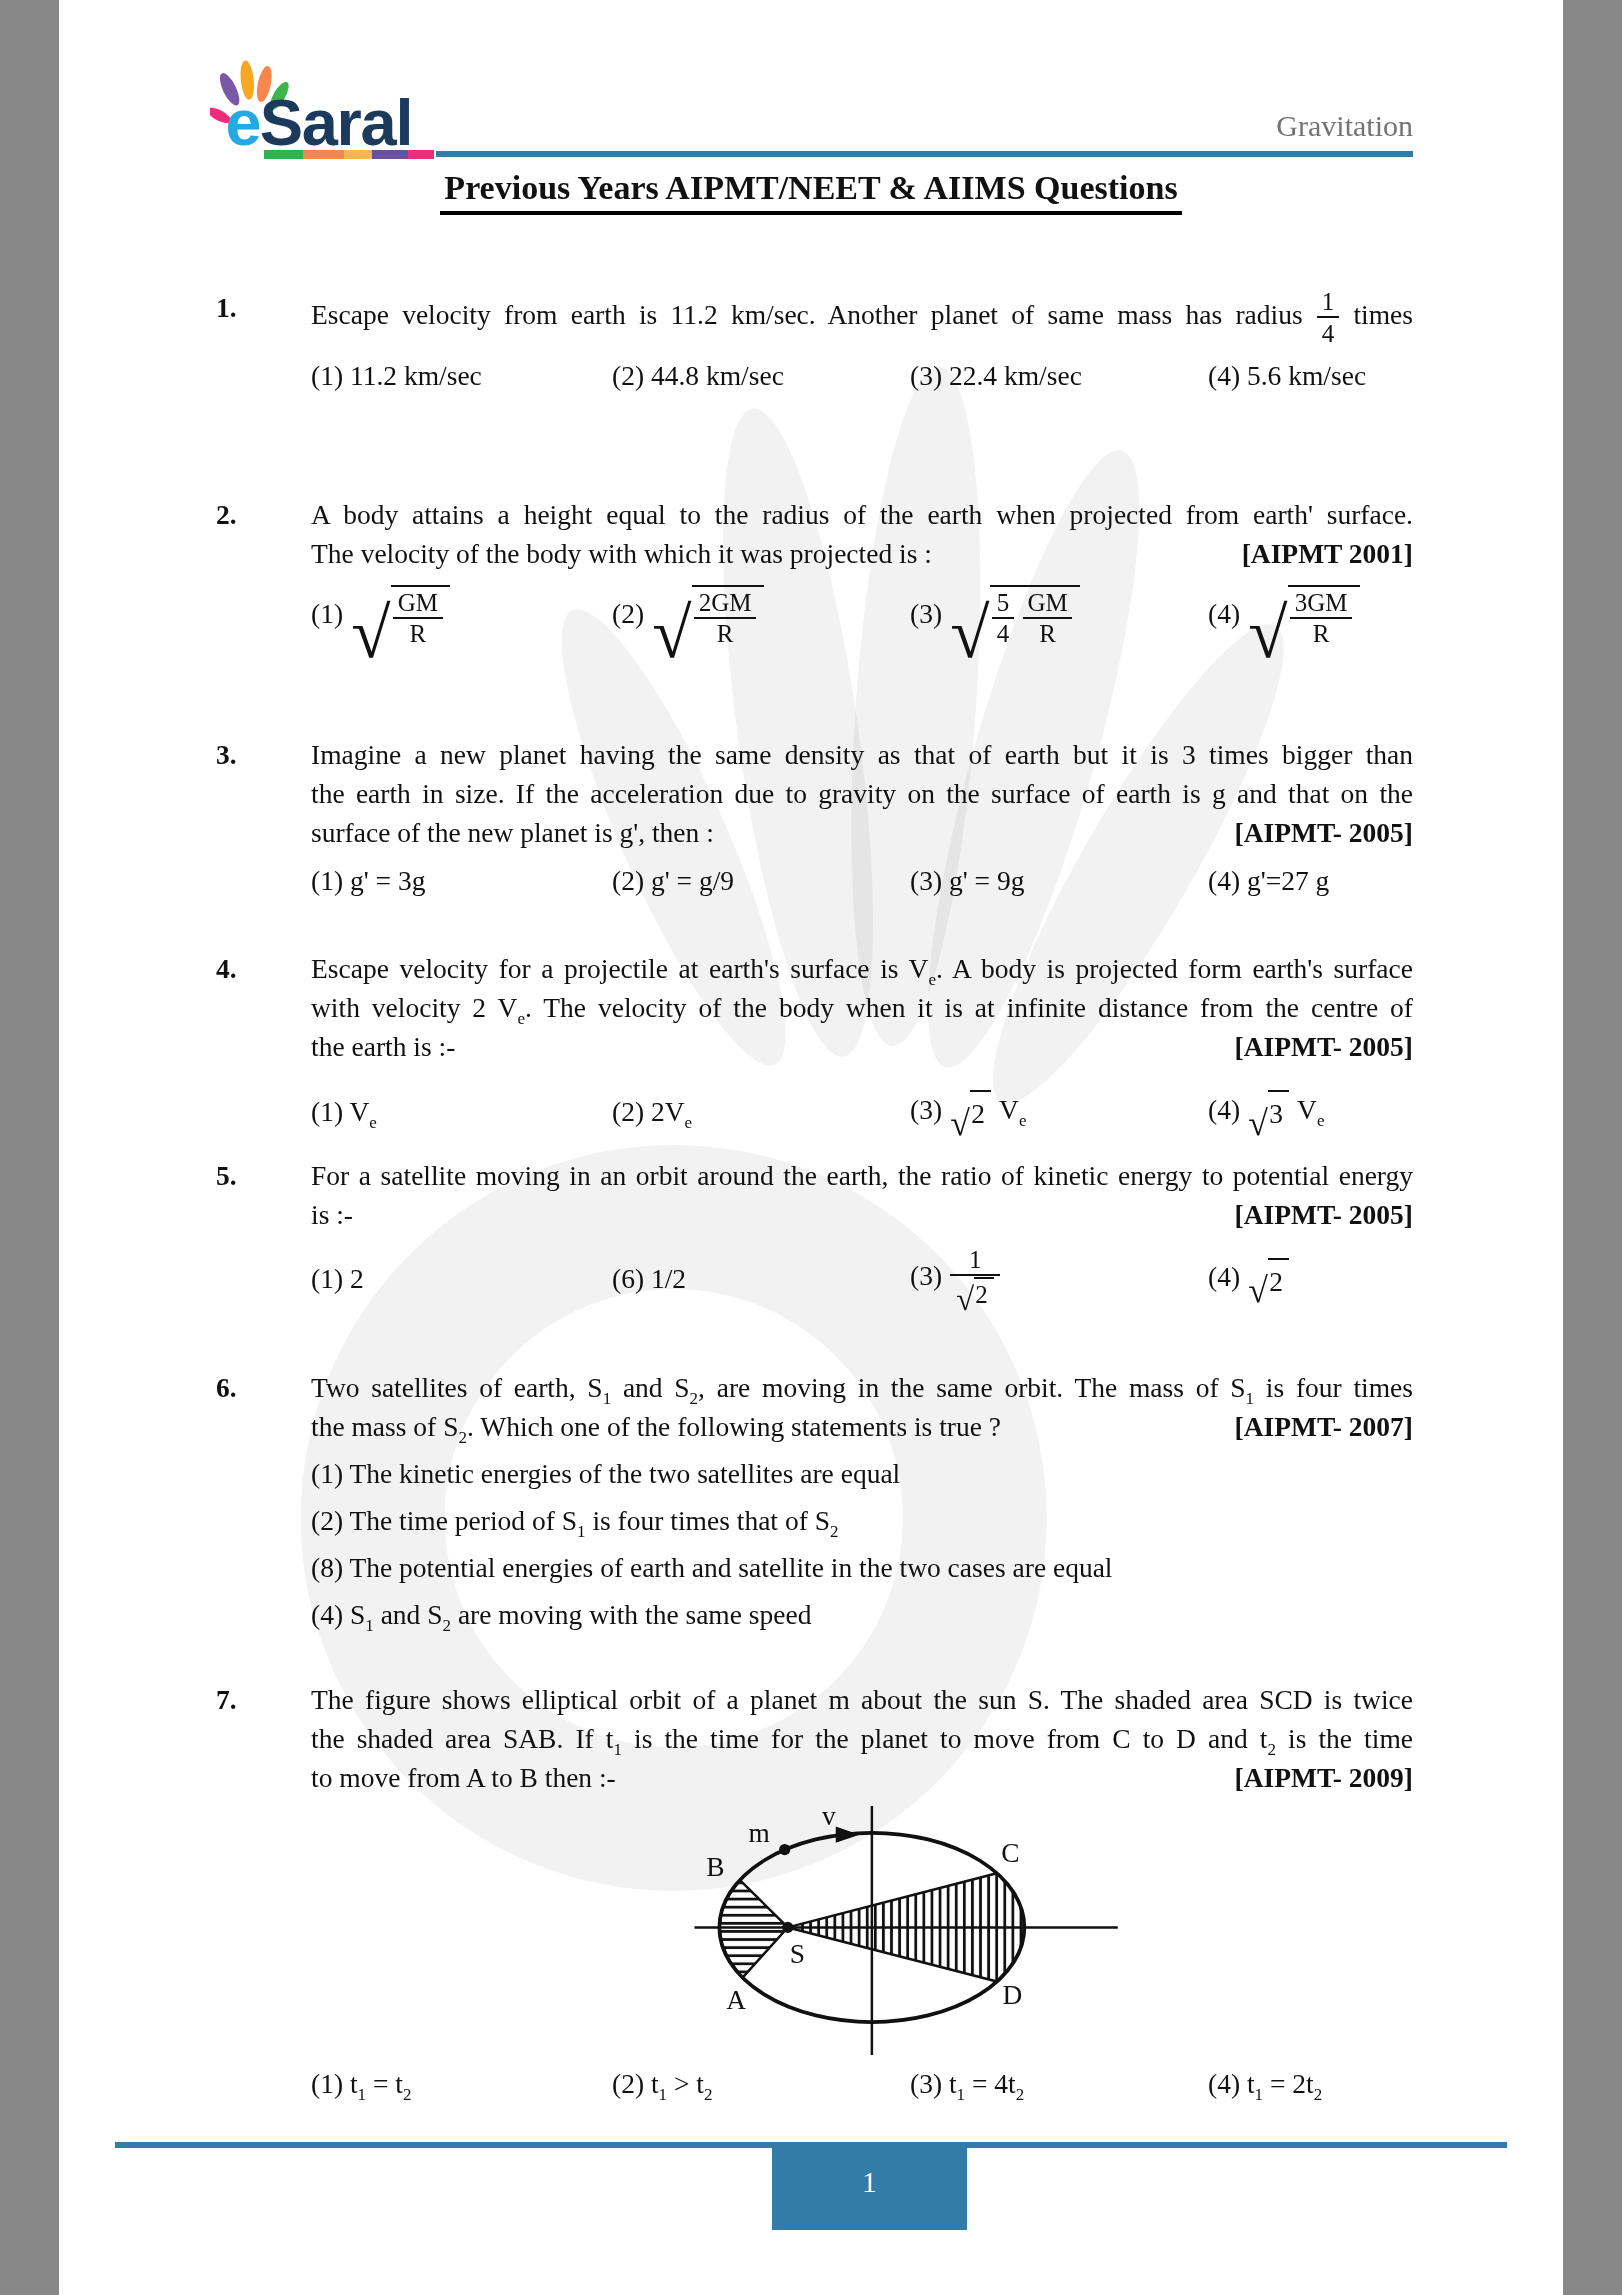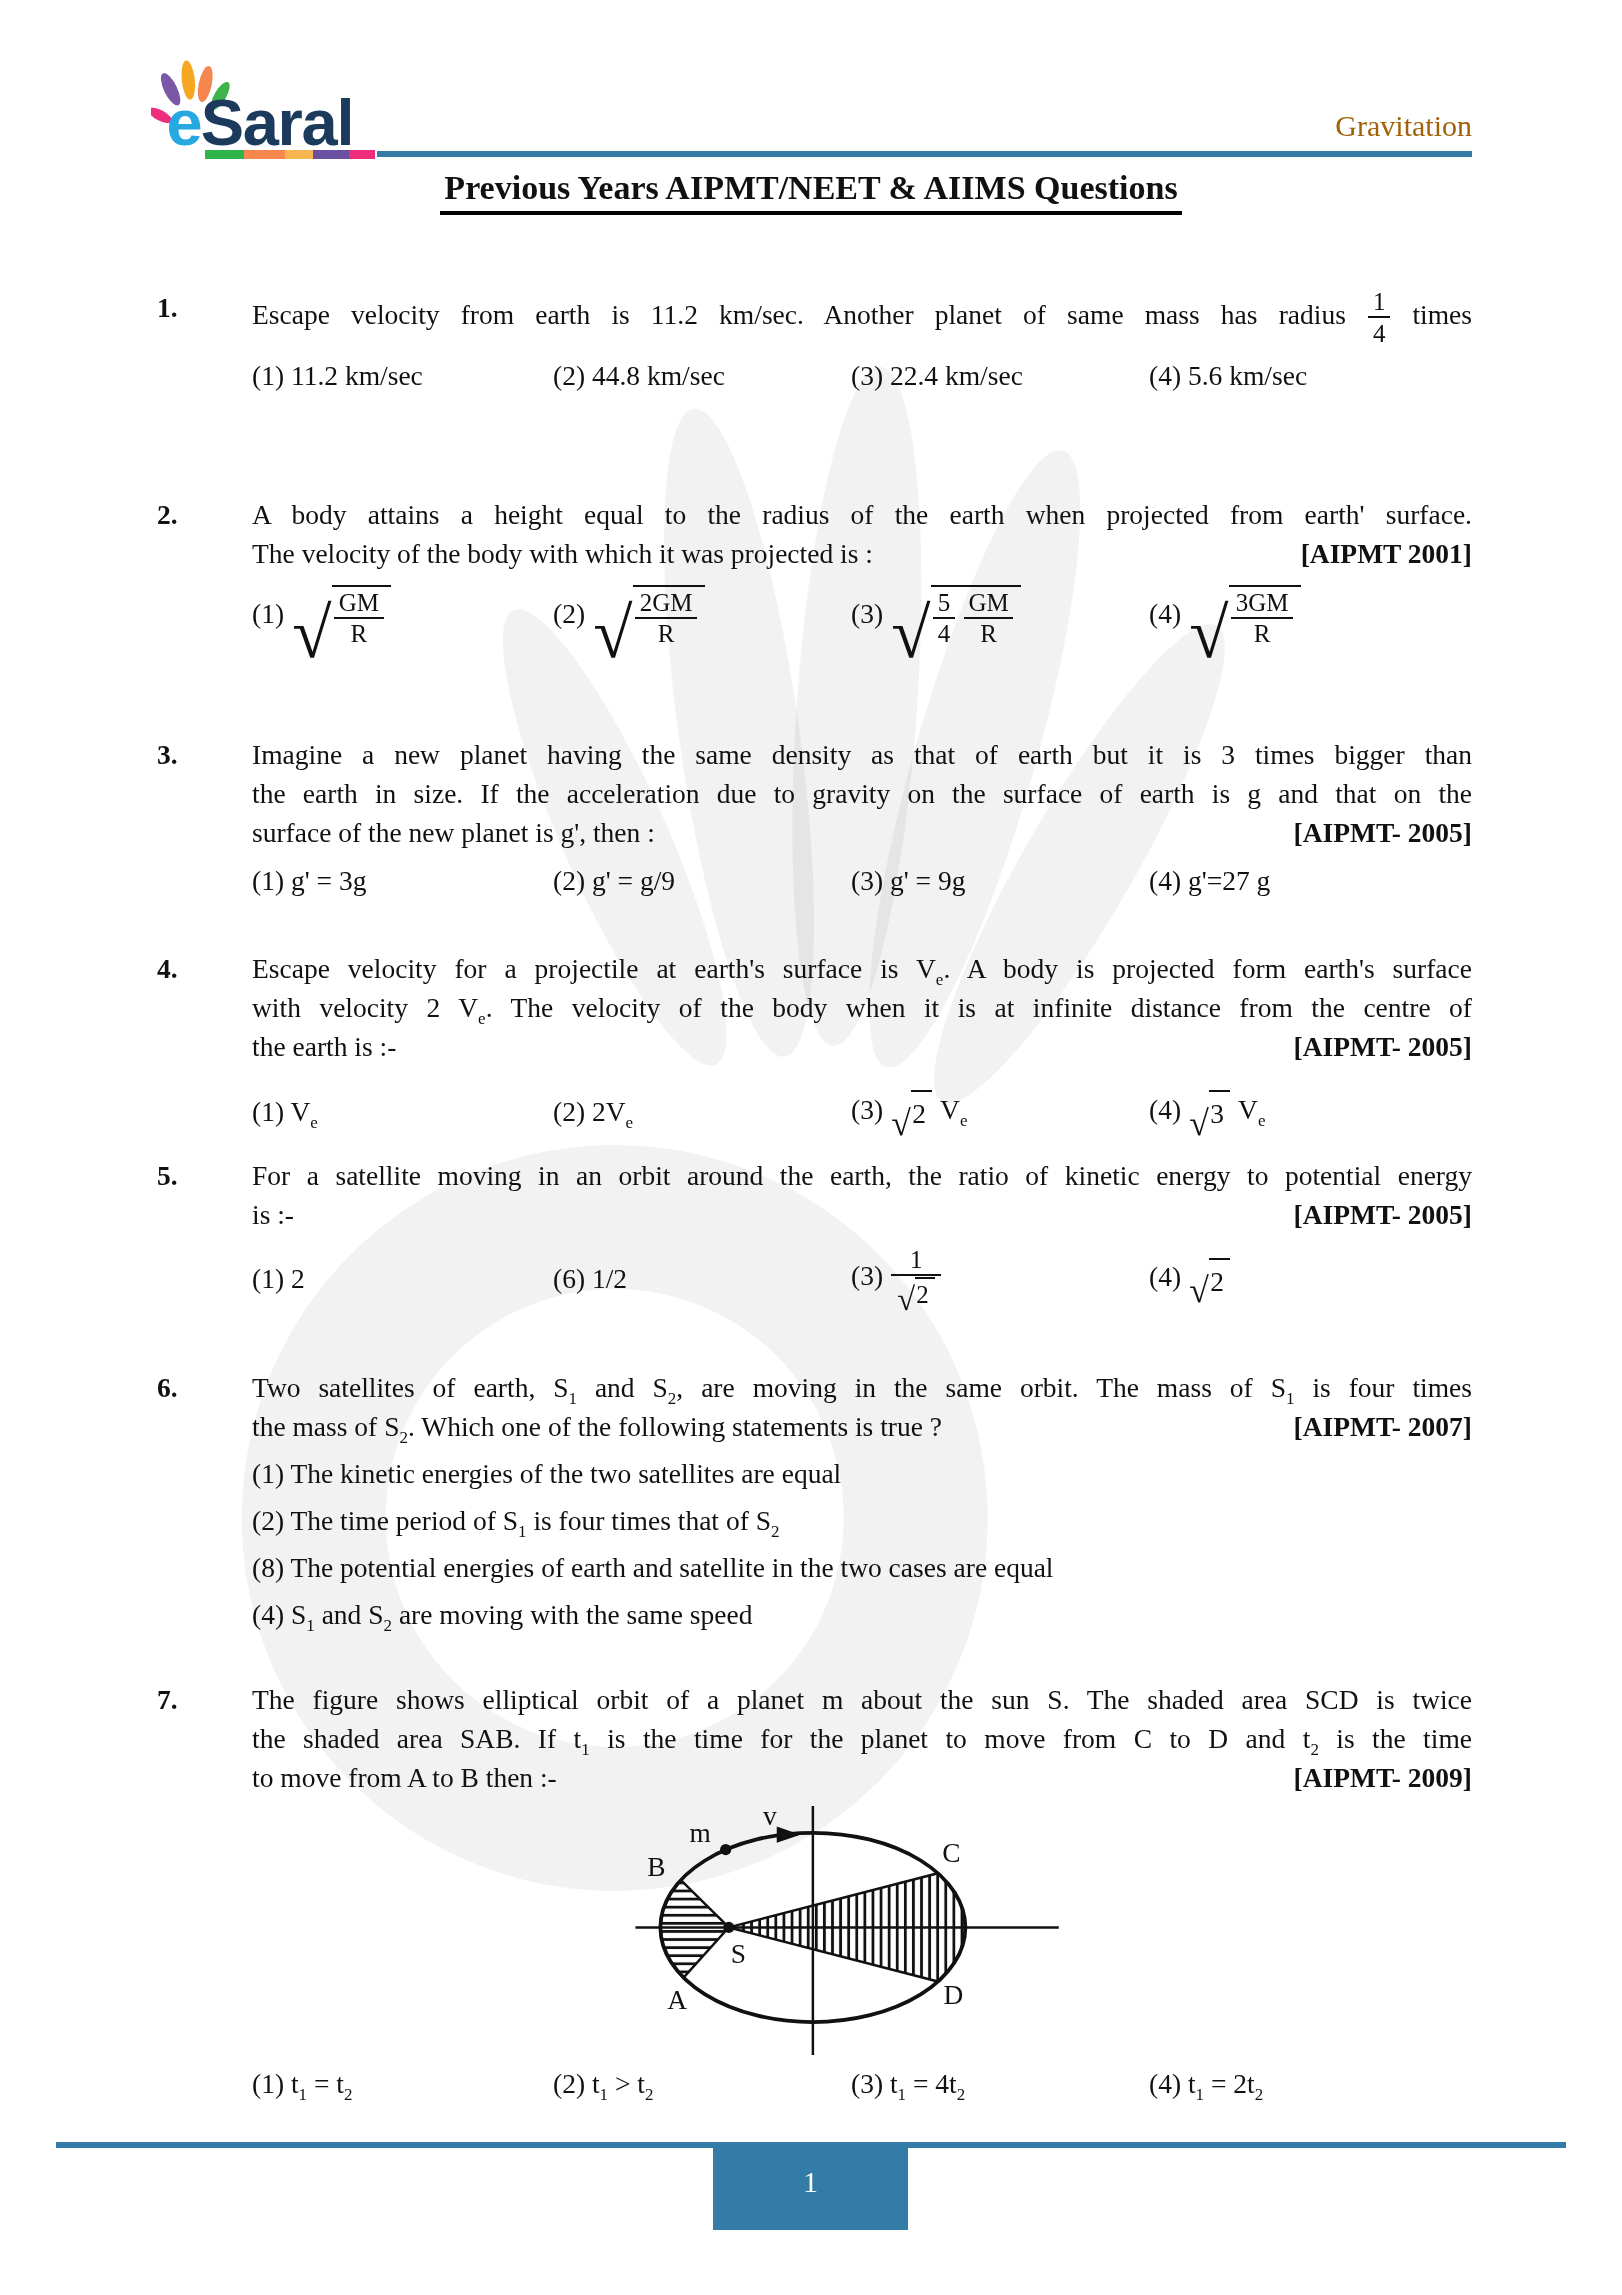--- a/index.html
+++ b/index.html
@@ -1,27 +1,27 @@
 <!DOCTYPE html>
 <html style="--rule-blue: #327ca7; --navy: #1b3a5c; --logo-blue: #25a9e0; --seg-green: #2eb34d; --seg-orange: #f6874f; --seg-yellow: #f7b54f; --seg-purple: #6950a1; --seg-pink: #ee2d7c;font-size:10.5px"><head>
 <meta charset="utf-8">
 <style>
   html,body{margin:0;padding:0;background:#888;}
   .page{
-    position:relative; width:1622px; height:2295px; background:#ffffff;
+    position:relative; width:1504px; height:2295px; background:#ffffff;
     font-family:"Liberation Serif","DejaVu Serif",serif; color:#111;
     overflow:hidden; margin:0 auto;
   }
   
   .logo{position:absolute;left:139px;top:55px;width:249px;height:105px;}
   .hand{position:absolute;left:11.8px;top:0;}
   .logorow{position:absolute;left:27.5px;top:30px;font-family:"Liberation Sans","DejaVu Sans",sans-serif;font-weight:bold;white-space:nowrap;}
   .loge{font-size:65px;color:var(--logo-blue,#25a9e0);letter-spacing:-2px;}
   .logotext{font-size:65px;color:var(--navy,#1b3a5c);letter-spacing:-1.3px;}
-  .subject{position:absolute;right:150px;top:109px;font-size:30px;color:#a16207;}
+  .subject{position:absolute;right:150px;top:109px;font-size:30px;color:#737373;}
   .brandline{position:absolute;left:205px;right:150px;top:150px;height:8.5px;display:flex;align-items:center;}
   .brandline .seg{height:8.5px;}
   .seg.g{width:39px;background:var(--seg-green,#2eb34d);}
   .seg.o{width:41px;background:var(--seg-orange,#f6874f);}
   .seg.y{width:28px;background:var(--seg-yellow,#f7b54f);}
   .seg.p{width:36px;background:var(--seg-purple,#6950a1);}
   .seg.k{width:26px;background:var(--seg-pink,#ee2d7c);}
   .brandline .blue{flex:1;height:5.9px;margin-left:2px;background:var(--rule-blue,#327ca7);}
   
   .title{position:absolute;left:0;right:0;top:169px;text-align:center;}

